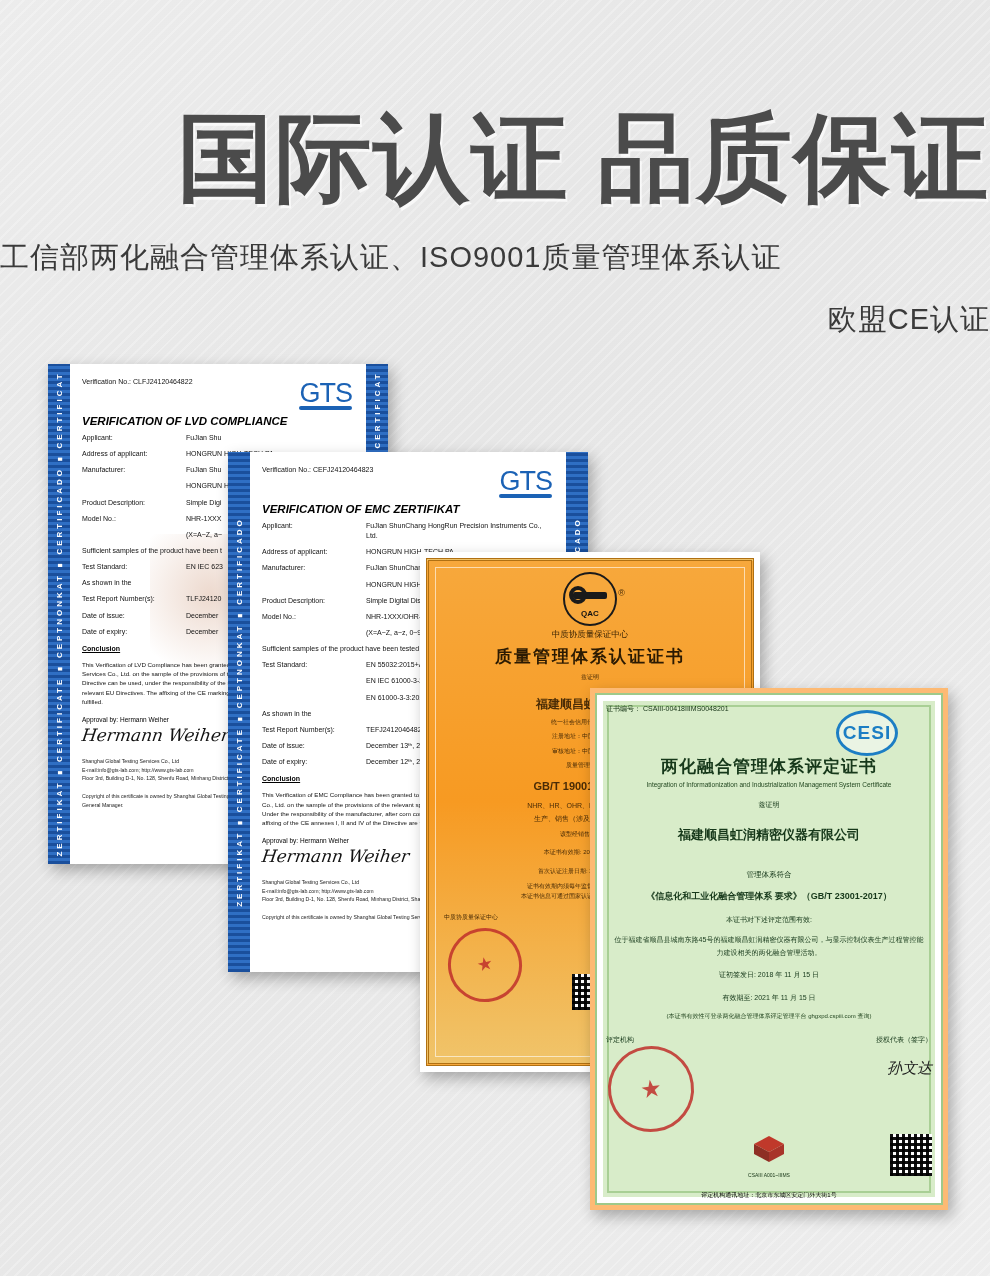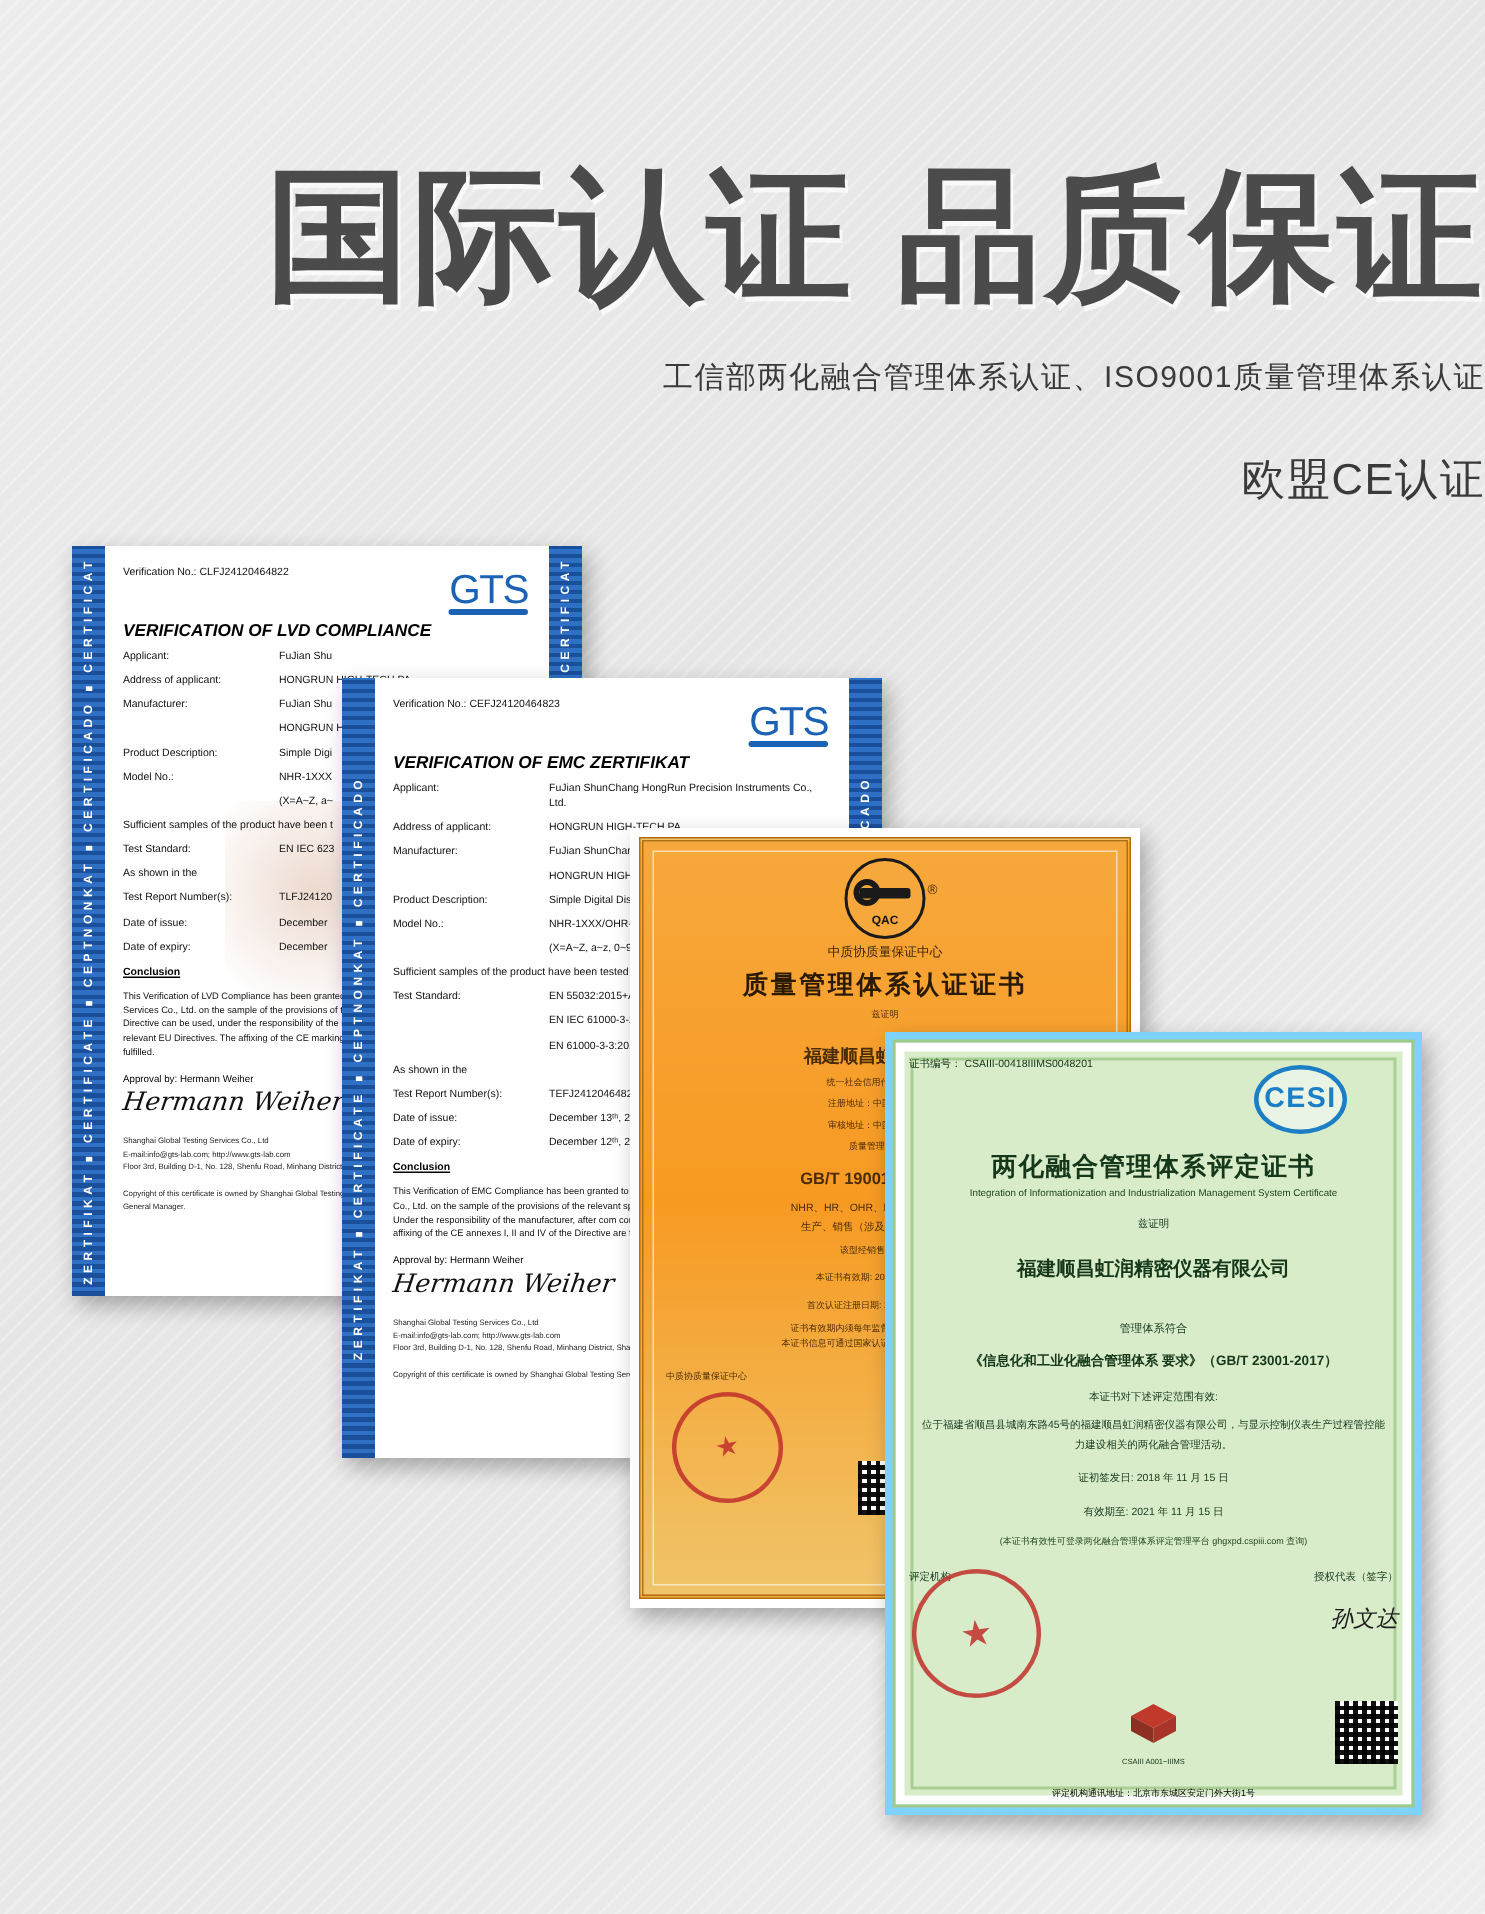--- a/index.html
+++ b/index.html
@@ -35,22 +35,22 @@
     line-height: 1.05;
     font-weight: bold;
     color: #4b4b4b;
     letter-spacing: 2px;
     text-shadow: 2px 3px 0 rgba(255,255,255,0.7);
   }
   .subline1 {
     position: absolute;
     top: 238px;
     left: 0; right: 0;
-    text-align: right;
-    font-size: 20px;
+    text-align: left;
+    font-size: 29px;
     color: #3a3a3a;
     letter-spacing: 1px;
   }
   .subline2 {
     position: absolute;
     top: 300px;
     left: 0; right: 0;
     text-align: right;
     font-size: 29px;
     color: #3a3a3a;
@@ -156,38 +156,38 @@
     font-size:13px; font-weight:bold; font-style:italic;
   }
   .qr { background:
       repeating-linear-gradient(0deg,#111 0 3px, #fff 3px 6px),
       repeating-linear-gradient(90deg,#111 0 3px, #fff 3px 6px);
     background-blend-mode: multiply;
   }
   .qr-qac { position:absolute; left:50%; transform:translateX(-50%); bottom:62px; width:36px; height:36px;}
 
   
-  .esi-outer{ position:absolute; inset:0; background:#7dd3fc; padding:7px;}
+  .esi-outer{ position:absolute; inset:0; background:#fdba74; padding:7px;}
   .esi-frame{
     position:absolute; inset:7px; background:#d8ecc9;
     border: 6px solid #ffffff;
     outline: 2px solid #9fc98a;
   }
   .esi-frame::before{
     content:""; position:absolute; inset:4px; border:2px solid #a9cf95;
   }
   .esi-body{ position:absolute; inset:16px; color:#16381a; text-align:center;}
   .esi-no{ font-size:7px; text-align:left; color:#143214;}
   .esi-logo{
     position:absolute; right:34px; top:6px; width:62px; height:46px; border-radius:50%;
     border:3px solid #1c7ec4; color:#1c7ec4; font-weight:bold; font-size:19px;
     display:flex; align-items:center; justify-content:center; letter-spacing:1px;
     background:#eaf4e4;
   }
-  .esi-title{ font-size:17px; font-weight:bold; margin-top:52px; letter-spacing:1px;}
+  .esi-title{ font-size:17px; font-weight:bold; margin-top:41px; letter-spacing:1px;}
   .esi-title-en{ font-size:6.5px; margin-top:3px; color:#21461f;}
   .esi-company{ font-size:13px; font-weight:bold; margin-top:16px;}
   .esi-line{ font-size:7.5px; margin-top:24px; line-height:1.8;}
   .esi-std{ font-size:9px; font-weight:bold; margin-top:8px;}
   .esi-note{ font-size:7px; margin-top:12px;}
   .esi-para{ font-size:7px; margin-top:8px; line-height:1.9; text-align:center; padding:0 8px;}
   .esi-dates{ font-size:7px; margin-top:10px; line-height:1.8;}
   .esi-small{ font-size:6px; margin-top:8px; color:#22451f;}
   .esi-row{ display:flex; justify-content:space-between; align-items:flex-end; margin-top:14px; font-size:7px;}
   .esi-stamp{

